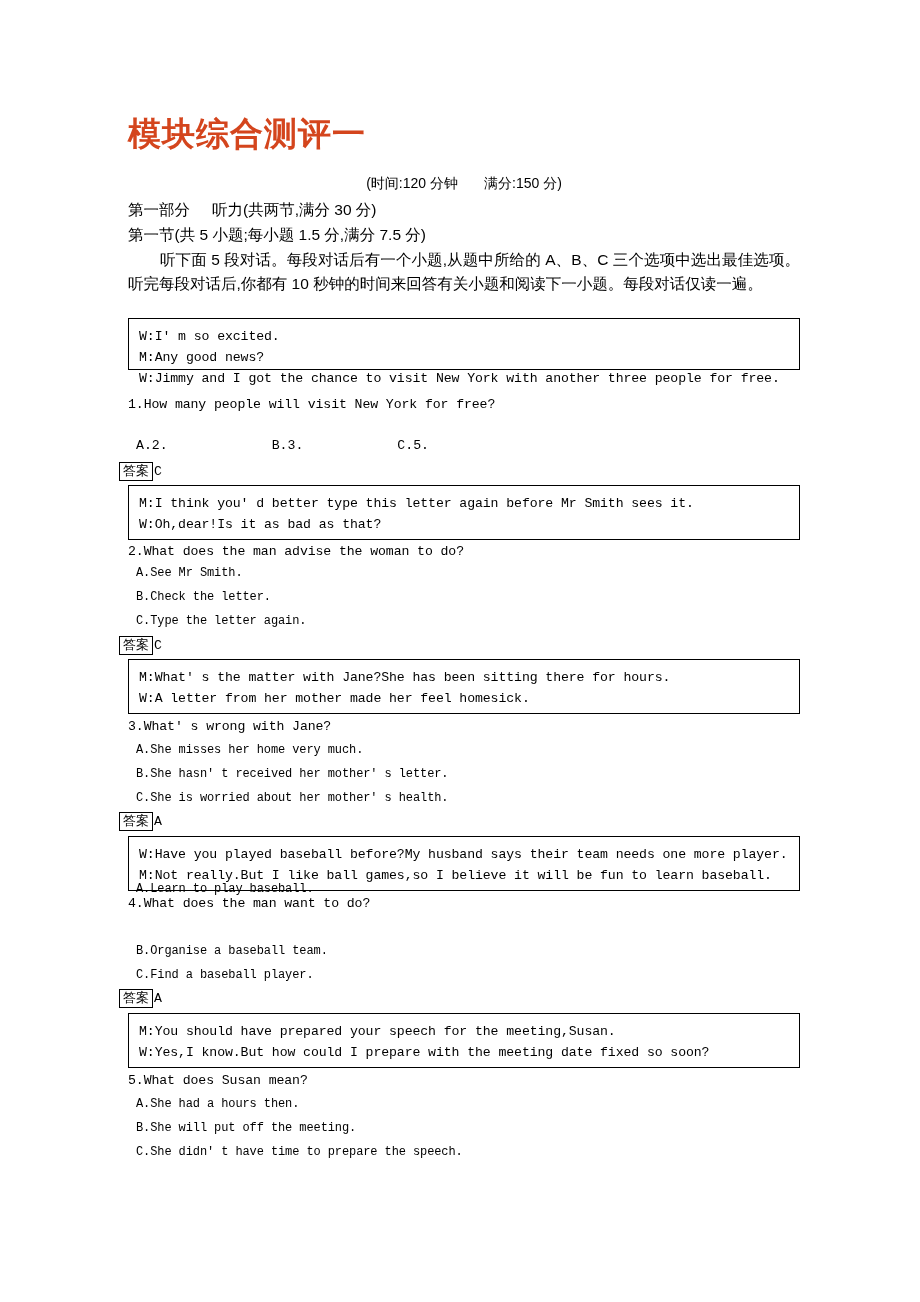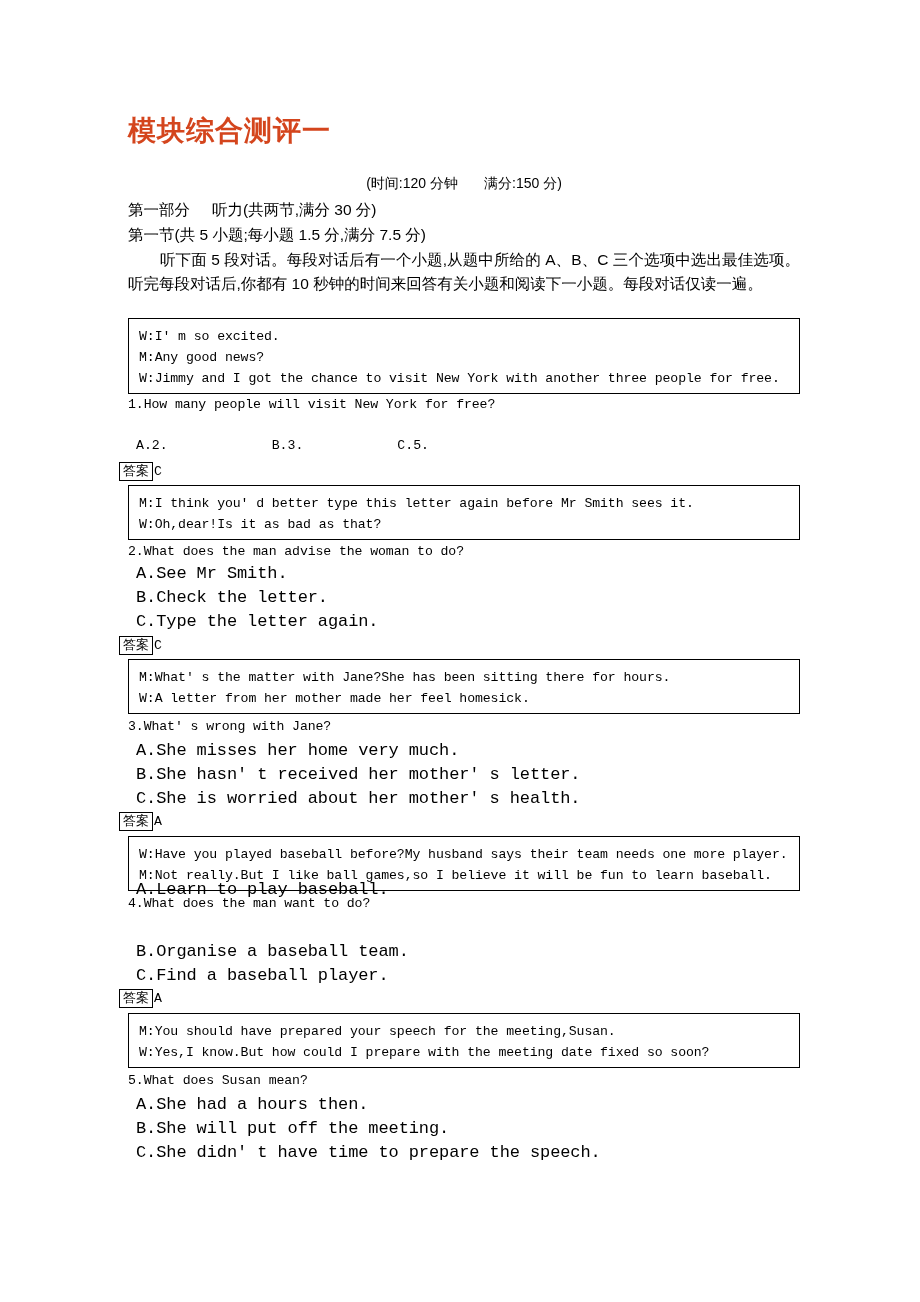--- a/index.html
+++ b/index.html
@@ -18,21 +18,21 @@
     position: relative;
     width: 920px;
     height: 1302px;
     box-sizing: border-box;
     padding: 0;
   }
   .title {
     color: #d4451d;
     font-family: "Liberation Sans", sans-serif;
     font-weight: bold;
-    font-size: 28px;
+    font-size: 33px;
     letter-spacing: 1px;
     margin: 0;
     position: absolute;
     left: 128px;
     top: 112px;
   }
   .exam-info {
     position: absolute;
     left: 128px;
     top: 175px;
@@ -85,21 +85,21 @@
     font-size: 13.2px;
     line-height: 21px;
     white-space: nowrap;
     letter-spacing: -0.1px;
     text-align: center;
   }
   .opt-line {
     position: absolute;
     left: 136px;
     font-family: "Liberation Mono", monospace;
-    font-size: 17px;
+    font-size: 12px;
     line-height: 21px;
     white-space: nowrap;
     letter-spacing: -0.1px;
   }
   .opt-inline {
     position: absolute;
     left: 136px;
     font-family: "Liberation Mono", monospace;
     font-size: 13.2px;
     white-space: nowrap;
@@ -138,21 +138,21 @@
   </div>
 
   <div class="section-line part1">
     <span>第一部分</span><span class="sp"></span><span>听力(共两节,满分 30 分)</span>
   </div>
 
   <div class="section-line sec1">第一节(共 5 小题;每小题 1.5 分,满分 7.5 分)</div>
 
   <div class="instruction">听下面 5 段对话。每段对话后有一个小题,从题中所给的 A、B、C 三个选项中选出最佳选项。听完每段对话后,你都有 10 秒钟的时间来回答有关小题和阅读下一小题。每段对话仅读一遍。</div>
 
-  <div class="dialog-box" style="top:318px;height:76px;">
+  <div class="dialog-box" style="top:318px;height:52px;">
     <div>W:I' m so excited.</div>
     <div>M:Any good news?</div>
     <div>W:Jimmy and I got the chance to visit New York with another three people for free.</div>
   </div>
   <div class="q-line" style="top:394px;">1.How many people will visit New York for free?</div>
   <div class="opt-inline" style="top:438px;">
     <span class="o1">A.2.</span><span class="o2">B.3.</span><span class="o3">C.5.</span>
   </div>
   <div class="answer-row" style="top:462px;">
     <span class="answer-tag">答案</span><span class="answer-val">C</span>

